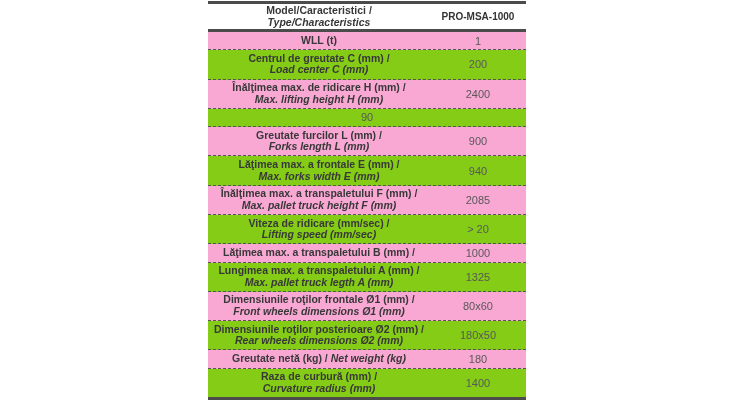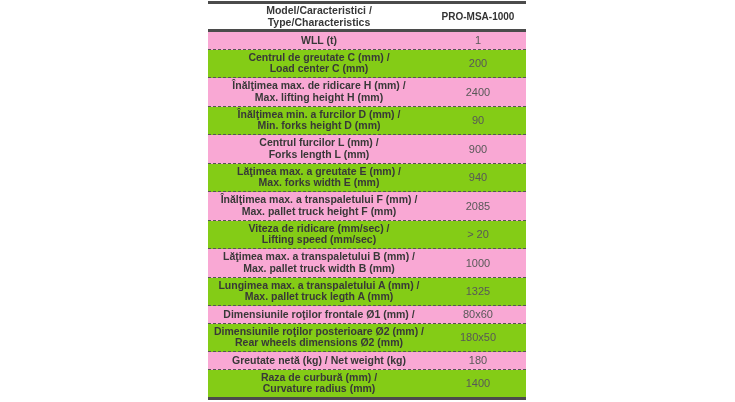--- a/index.html
+++ b/index.html
@@ -42,21 +42,21 @@
     font-size:10.5px; font-weight:bold;
     line-height:11.5px;
     color:#383838;
     padding:1px 4px;
   }
   .label-cell.inline {
     flex-direction:row;
     gap:3px;
     white-space:nowrap;
   }
-  .label-cell .en { }
+  .label-cell .en { font-style:italic; }
   .value-cell {
     flex:1 1 auto;
     display:flex; align-items:center; justify-content:center;
     font-size:11px;
     color:#585858;
     padding:1px 2px;
   }
   .row.header .value-cell {
     font-weight:bold;
     font-size:10px;
@@ -94,38 +94,34 @@
 
   <div class="row green">
     <div class="label-cell">
       <span class="ro">Înălţimea max. de ridicare H (mm) /</span>
       <span class="en">Max. lifting height H (mm)</span>
     </div>
     <div class="value-cell">2400</div>
   </div>
 
   <div class="row">
-    <div class="label-cell">
-      <span class="ro">Înălţimea min. a furcilor D (mm) /</span>
-      <span class="en">Min. forks height D (mm)</span>
-    </div>
     <div class="value-cell">90</div>
   </div>
 
   <div class="row green">
     <div class="label-cell">
-      <span class="ro">Centrul furcilor L (mm) /</span>
+      <span class="ro">Greutate furcilor L (mm) /</span>
       <span class="en">Forks length L (mm)</span>
     </div>
     <div class="value-cell">900</div>
   </div>
 
   <div class="row">
     <div class="label-cell">
-      <span class="ro">Lăţimea max. a greutate E (mm) /</span>
+      <span class="ro">Lăţimea max. a frontale E (mm) /</span>
       <span class="en">Max. forks width E (mm)</span>
     </div>
     <div class="value-cell">940</div>
   </div>
 
   <div class="row green">
     <div class="label-cell">
       <span class="ro">Înălţimea max. a transpaletului F (mm) /</span>
       <span class="en">Max. pallet truck height F (mm)</span>
     </div>
@@ -136,36 +132,36 @@
     <div class="label-cell">
       <span class="ro">Viteza de ridicare (mm/sec) /</span>
       <span class="en">Lifting speed (mm/sec)</span>
     </div>
     <div class="value-cell">&gt; 20</div>
   </div>
 
   <div class="row green">
     <div class="label-cell">
       <span class="ro">Lăţimea max. a transpaletului B (mm) /</span>
-      <span class="en">Max. pallet truck width B (mm)</span>
     </div>
     <div class="value-cell">1000</div>
   </div>
 
   <div class="row">
     <div class="label-cell">
       <span class="ro">Lungimea max. a transpaletului A (mm) /</span>
       <span class="en">Max. pallet truck legth A (mm)</span>
     </div>
     <div class="value-cell">1325</div>
   </div>
 
   <div class="row green">
     <div class="label-cell">
       <span class="ro">Dimensiunile roţilor frontale Ø1 (mm) /</span>
+      <span class="en">Front wheels dimensions Ø1 (mm)</span>
     </div>
     <div class="value-cell">80x60</div>
   </div>
 
   <div class="row">
     <div class="label-cell">
       <span class="ro">Dimensiunile roţilor posterioare Ø2 (mm) /</span>
       <span class="en">Rear wheels dimensions Ø2 (mm)</span>
     </div>
     <div class="value-cell">180x50</div>

